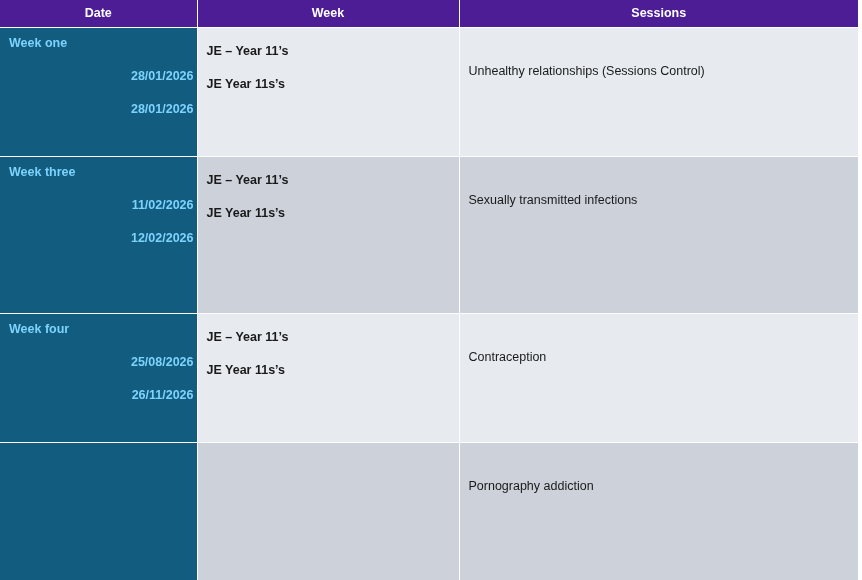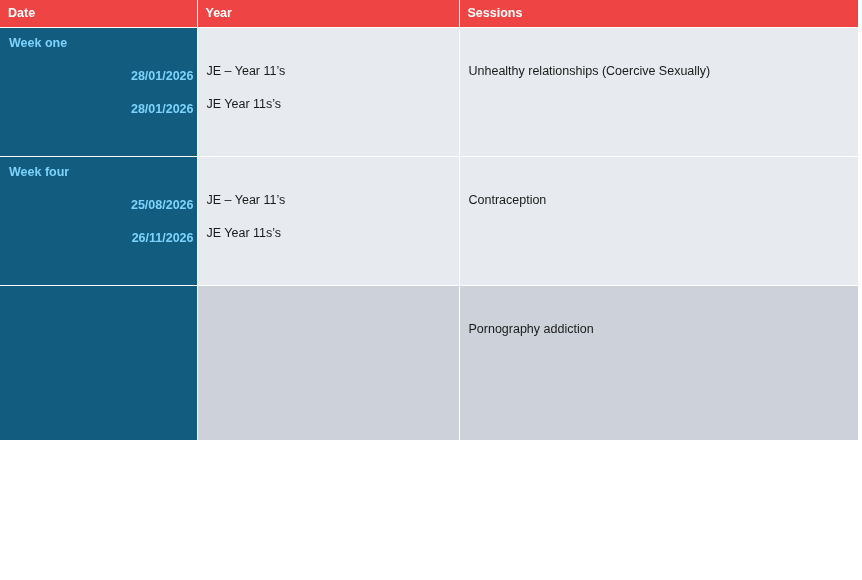--- a/index.html
+++ b/index.html
@@ -17,23 +17,23 @@
     border-collapse: collapse;
     table-layout: fixed;
     width: 858px;
     margin: 0;
   }
   .schedule-table col.col-date { width: 197px; }
   .schedule-table col.col-group { width: 262px; }
   .schedule-table col.col-sessions { width: 399px; }
 
   .schedule-table th {
-    background: #ef4444;
+    background: #4c1d95;
     color: #ffffff;
-    text-align: left;
+    text-align: center;
     font-size: 12.5px;
     font-weight: bold;
     padding: 6px 8px 7px 8px;
     height: 14px;
     vertical-align: middle;
     border: 1px solid #ffffff;
     border-top: none;
   }
   .schedule-table th:first-child { border-left: none; }
   .schedule-table th:last-child { border-right: none; }
@@ -57,22 +57,22 @@
     margin-bottom: 19px;
   }
   td.date-cell .date-line {
     display: block;
     margin-bottom: 19px;
     text-align: right;
   }
   td.date-cell .date-line:last-child { margin-bottom: 0; }
 
   td.group-cell {
-    padding: 36px 9px 10px 9px;
-    font-weight: normal;
+    padding: 16px 9px 10px 9px;
+    font-weight: bold;
   }
   td.group-cell .group-line {
     display: block;
     margin-bottom: 19px;
   }
   td.group-cell .group-line:last-child { margin-bottom: 0; }
 
   td.sessions-cell {
     padding: 36px 9px 10px 9px;
     border-right: none;
@@ -94,40 +94,52 @@
 
 <table class="schedule-table">
   <colgroup>
     <col class="col-date">
     <col class="col-group">
     <col class="col-sessions">
   </colgroup>
   <thead>
     <tr>
       <th>Date</th>
-      <th>Year</th>
+      <th>Week</th>
       <th>Sessions</th>
     </tr>
   </thead>
   <tbody>
 
     <tr class="shade-a row-h0">
       <td class="date-cell">
         <span class="week-label">Week one</span>
         <span class="date-line">28/01/2026</span>
         <span class="date-line">28/01/2026</span>
       </td>
       <td class="group-cell">
         <span class="group-line">JE – Year 11’s</span>
         <span class="group-line">JE Year 11s’s</span>
       </td>
-      <td class="sessions-cell">Unhealthy relationships (Coercive Sexually)</td>
+      <td class="sessions-cell">Unhealthy relationships (Sessions Control)</td>
     </tr>
 
 
+    <tr class="shade-b row-h2">
+      <td class="date-cell">
+        <span class="week-label">Week three</span>
+        <span class="date-line">11/02/2026</span>
+        <span class="date-line">12/02/2026</span>
+      </td>
+      <td class="group-cell">
+        <span class="group-line">JE – Year 11’s</span>
+        <span class="group-line">JE Year 11s’s</span>
+      </td>
+      <td class="sessions-cell">Sexually transmitted infections</td>
+    </tr>
 
     <tr class="shade-a row-h3">
       <td class="date-cell">
         <span class="week-label">Week four</span>
         <span class="date-line">25/08/2026</span>
         <span class="date-line">26/11/2026</span>
       </td>
       <td class="group-cell">
         <span class="group-line">JE – Year 11’s</span>
         <span class="group-line">JE Year 11s’s</span>

